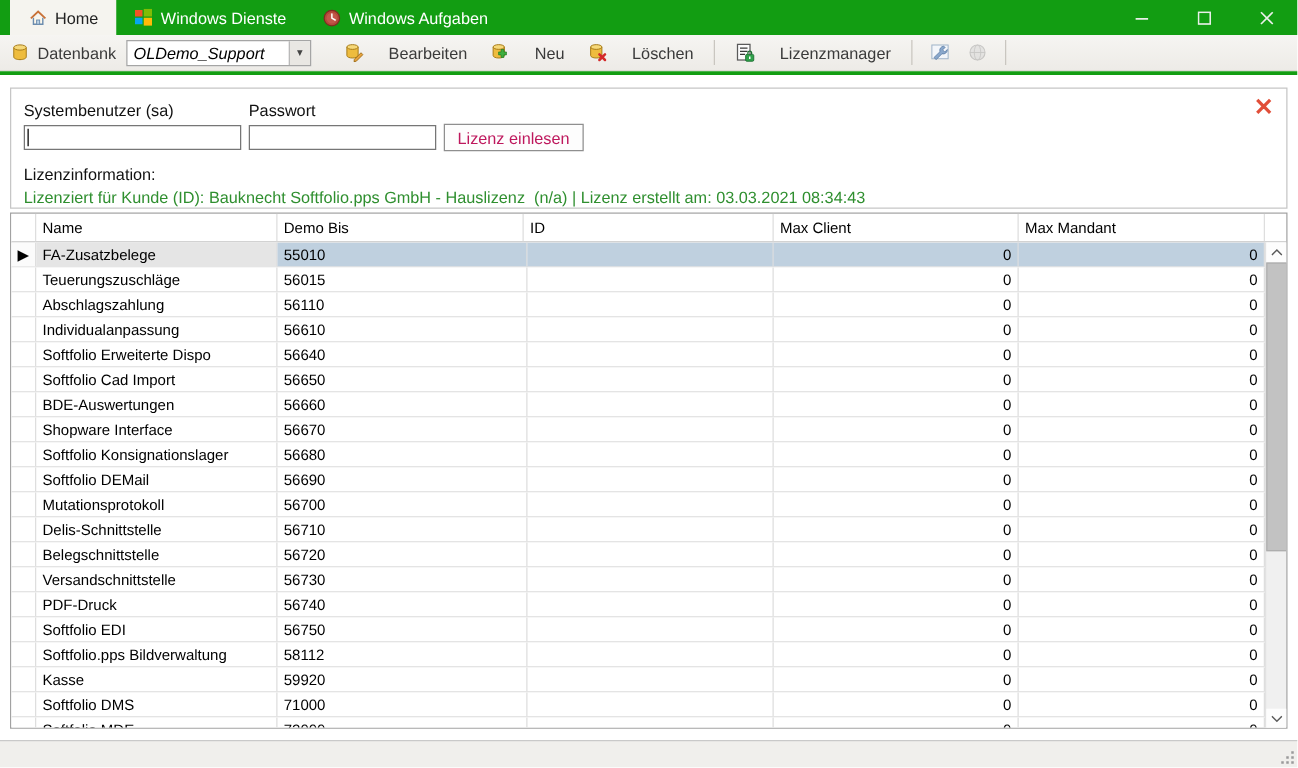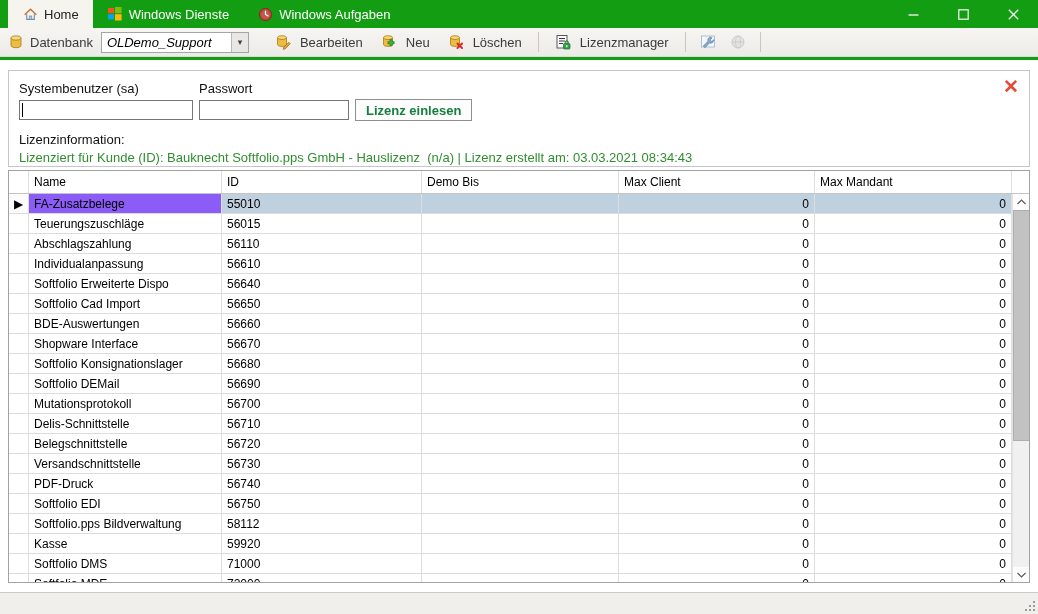--- a/index.html
+++ b/index.html
@@ -13,57 +13,57 @@
   .tab.active { background:#f5f4ef; color:#222; }
   .tab .ticon { width:16px; height:16px; display:inline-flex; align-items:center; justify-content:center; }
   .win-controls { margin-left:auto; display:flex; align-items:stretch; }
   .wbtn { width:50px; display:flex; align-items:center; justify-content:center; }
 
   
   .toolbar { position:absolute; left:0; top:28px; width:1038px; height:29px;
     background:linear-gradient(#f6f5f2,#edebe7); border-bottom:1px solid #dddad5;
     display:flex; align-items:center; gap:6px; padding:4px 8px; font-size:13px; color:#3a3a3a; }
   .greenline { position:absolute; left:0; top:57px; width:1038px; height:3px; background:#129d12; }
-  .tb-btn { display:flex; align-items:center; gap:9px; padding:3px 6px; border-radius:2px; cursor:default; }
+  .tb-btn { display:flex; align-items:center; gap:20px; padding:3px 6px; border-radius:2px; cursor:default; }
   .tb-iconbtn { padding:3px 4px; }
   .tb-sep { width:1px; height:20px; background:#c9c6c0; margin:0 4px; }
   .icon16 { width:16px; height:16px; display:inline-block; position:relative; }
   .combo { display:flex; align-items:center; width:148px; height:21px; background:#fff; border:1px solid #a5a5a5; margin-left:2px; }
   .combo-text { flex:1; padding:0 5px; font-size:13px; color:#000; white-space:nowrap; overflow:hidden;font-style:italic; }
   .combo-btn { width:17px; height:19px; background:#e9e7e3; border-left:1px solid #b9b9b9; display:flex; align-items:center; justify-content:center; font-size:9px; color:#444; }
   .disabled { opacity:0.45; filter:grayscale(1); }
 
   
   .content { position:absolute; left:0; top:60px; width:1038px; height:532px; background:#fff; }
 
   .license-panel { position:absolute; left:8px; top:10px; width:1022px; height:97px; border:1px solid #c6c6c6; background:#fff; }
   .flabel { position:absolute; font-size:13px; color:#111; }
   .lbl-sys { left:10px; top:10px; }
   .lbl-pwd { left:190px; top:10px; }
   .tinput { position:absolute; top:29px; height:20px; border:1px solid #767676; background:#fff; font-size:13px; padding:0 3px; font-family:"Liberation Sans",sans-serif; }
   .in-sys { left:10px; width:174px; }
   .in-pwd { left:190px; width:150px; }
   .caret { position:absolute; left:13px; top:32px; width:1px; height:14px; background:#000; }
-  .btn-lizenz { position:absolute; left:346px; top:28px; height:22px; padding:0 10px; font-size:13px; font-family:"Liberation Sans",sans-serif; background:#fdfdfd; border:1px solid #8f8f8f; color:#15803d;font-weight:bold; }
+  .btn-lizenz { position:absolute; left:346px; top:28px; height:22px; padding:0 10px; font-size:13px; font-family:"Liberation Sans",sans-serif; background:#fdfdfd; border:1px solid #8f8f8f; color:#be185d; }
   .panel-x { position:absolute; right:10px; top:6px; font-size:19px; font-weight:bold; color:#e14e38; cursor:default; line-height:20px; }
   .lbl-info { left:10px; top:61px; }
   .license-text { position:absolute; left:10px; top:79px; font-size:13px; color:#2f8f2f; white-space:pre; }
 
   
   .grid { position:absolute; left:8px; top:110px; width:1022px; height:413px; border:1px solid #a2a2a2; background:#fff; overflow:hidden; }
   .ghead { display:flex; height:23px; border-bottom:1px solid #c4c4c4; background:#fff; }
   .ghead .gc { font-size:12px; color:#000; display:flex; align-items:center; padding:0 5px; border-right:1px solid #dedede; }
   .gbody { position:relative; height:389px; overflow:hidden; }
   .grow { display:flex; height:20px; border-bottom:1px solid #dcdcdc; background:#fff; }
   .grow .gc { font-size:12px; color:#000; display:flex; align-items:center; padding:0 5px; border-right:1px solid #dedede; overflow:hidden; white-space:nowrap; }
   .gc.num { justify-content:flex-end; }
   .cw0 { width:20px; } .cw1 { width:193px; } .cw2 { width:200px; } .cw3 { width:197px; } .cw4 { width:196px; } .cw5 { width:197px; }
   .grow.selected .gc { background:#bfd0df; }
   .grow.selected .gc.cw0 { background:#fbfbfb; }
-  .grow.selected .gc.cw1 { background:#8b5cf6; }
+  .grow.selected .gc.cw1 { background:#e5e5e5; }
   .sel-arrow { font-size:8px; color:#000; }
 
   
   .vscroll { position:absolute; right:0; top:23px; width:17px; height:389px; background:#f0f0f0; border-left:1px solid #e2e2e2; }
   .varrow { position:absolute; left:0; width:17px; height:16px; background:#fdfdfd; display:flex; align-items:center; justify-content:center; }
   .varrow svg { display:block; }
   .va-up { top:0; }
   .va-down { bottom:0; }
   .vthumb { position:absolute; left:0; top:16px; width:17px; height:231px; background:#c2c2c2; border:1px solid #aeaeae; }
 
@@ -224,22 +224,22 @@
     <button class="btn-lizenz">Lizenz einlesen</button>
     <div class="panel-x">✕</div>
     <div class="flabel lbl-info">Lizenzinformation:</div>
     <div class="license-text">Lizenziert für Kunde (ID): Bauknecht Softfolio.pps GmbH - Hauslizenz  (n/a) | Lizenz erstellt am: 03.03.2021 08:34:43</div>
   </div>
 
   <div class="grid">
     <div class="ghead">
       <div class="gc cw0"></div>
       <div class="gc cw1">Name</div>
+      <div class="gc cw3">Demo Bis</div>
       <div class="gc cw2">ID</div>
-      <div class="gc cw3">Demo Bis</div>
       <div class="gc cw4">Max Client</div>
       <div class="gc cw5">Max Mandant</div>
     </div>
     <div class="gbody">
         <div class="grow selected">
           <div class="gc cw0 sel-arrow">▶</div>
           <div class="gc cw1">FA-Zusatzbelege</div>
           <div class="gc cw2">55010</div>
           <div class="gc cw3"></div>
           <div class="gc cw4 num">0</div>

